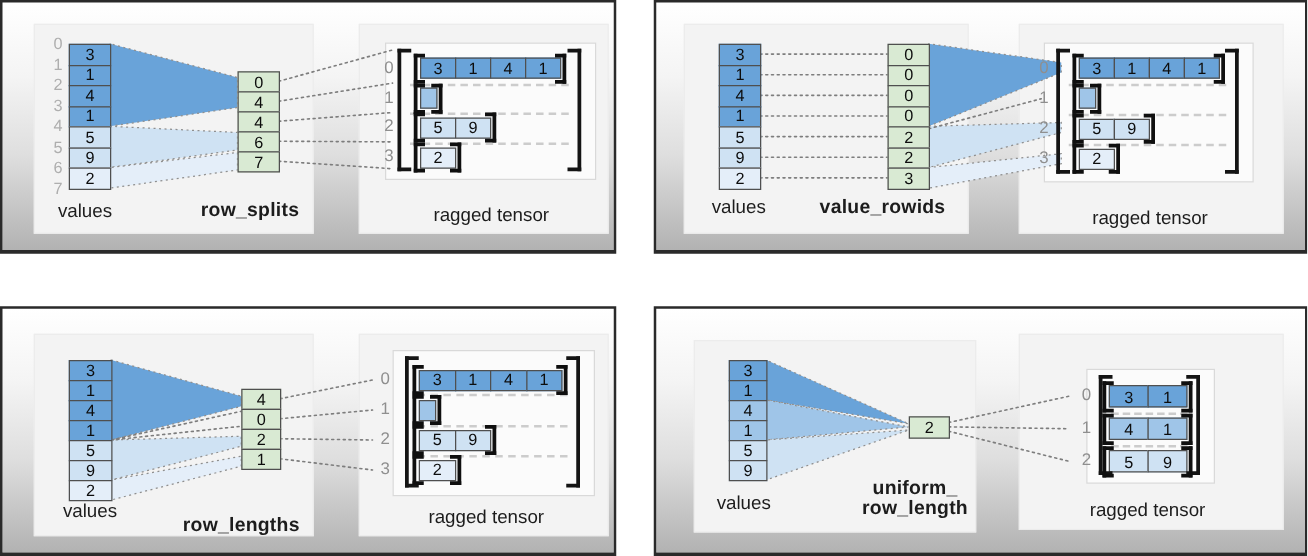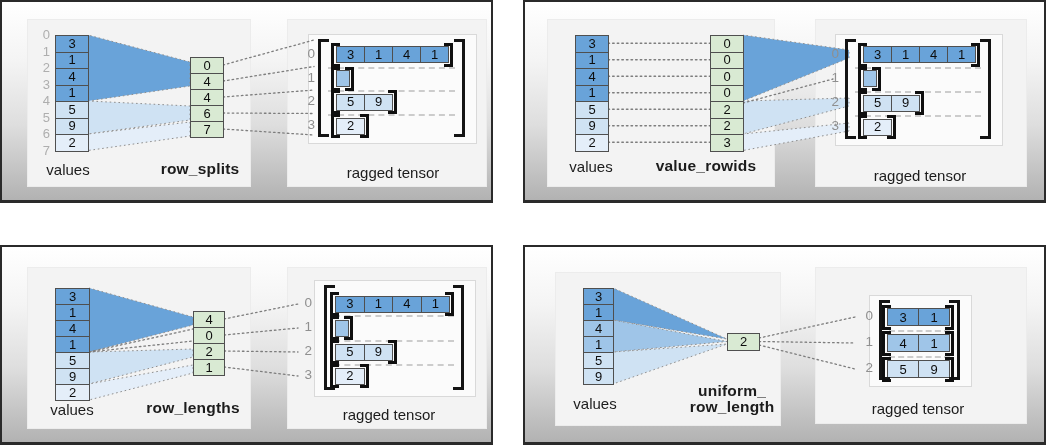--- a/index.html
+++ b/index.html
@@ -170,21 +170,21 @@
       <div class="cell" style="left: 53px; top: 73px; width: 35px; height: 17px; background: rgb(105, 163, 217); line-height: 16px;">4</div>
       <div class="cell" style="left: 53px; top: 89px; width: 35px; height: 17px; background: rgb(105, 163, 217); line-height: 16px;">1</div>
       <div class="cell" style="left: 53px; top: 105px; width: 35px; height: 17px; background: rgb(207, 226, 243); line-height: 16px;">5</div>
       <div class="cell" style="left: 53px; top: 121px; width: 35px; height: 17px; background: rgb(207, 226, 243); line-height: 16px;">9</div>
       <div class="cell" style="left: 53px; top: 137px; width: 35px; height: 17px; background: rgb(228, 238, 249); line-height: 16px;">2</div>
       <div class="cell gcell" style="left: 191px; top: 64px; width: 32px; height: 17px; line-height: 16px;">4</div>
       <div class="cell gcell" style="left: 191px; top: 80px; width: 32px; height: 17px; line-height: 16px;">0</div>
       <div class="cell gcell" style="left: 191px; top: 96px; width: 32px; height: 17px; line-height: 16px;">2</div>
       <div class="cell gcell" style="left: 191px; top: 112px; width: 32px; height: 17px; line-height: 16px;">1</div>
       <div class="lbl" style="left: 70px; top: 162px;">values</div>
-      <div class="lbl blbl" style="left: 191px; top: 161px;">row_lengths</div>
+      <div class="lbl blbl" style="left: 191px; top: 174px;">row_lengths</div>
       <div class="lbl" style="left: 387px; top: 167px;">ragged tensor</div>
       <div class="ob obL" style="left: 322px; top: 38px; width: 11px; height: 105px;"></div>
       <div class="ob obR" style="left: 451px; top: 38px; width: 11px; height: 105px;"></div>
       <div class="sep" style="left: 332px; top: 68px; width: 120px;"></div>
       <div class="sep" style="left: 332px; top: 92.5px; width: 120px;"></div>
       <div class="sep" style="left: 332px; top: 117px; width: 120px;"></div>
       <div class="ridx" style="left: 290px; top: 48px; width: 20px;">0</div>
       <div class="cell" style="left: 333px; top: 48.5px; width: 29.5px; height: 17px; background: rgb(105, 163, 217); line-height: 16px;">3</div>
       <div class="cell" style="left: 361.5px; top: 48.5px; width: 29.5px; height: 17px; background: rgb(105, 163, 217); line-height: 16px;">1</div>
       <div class="cell" style="left: 390px; top: 48.5px; width: 29.5px; height: 17px; background: rgb(105, 163, 217); line-height: 16px;">4</div>

